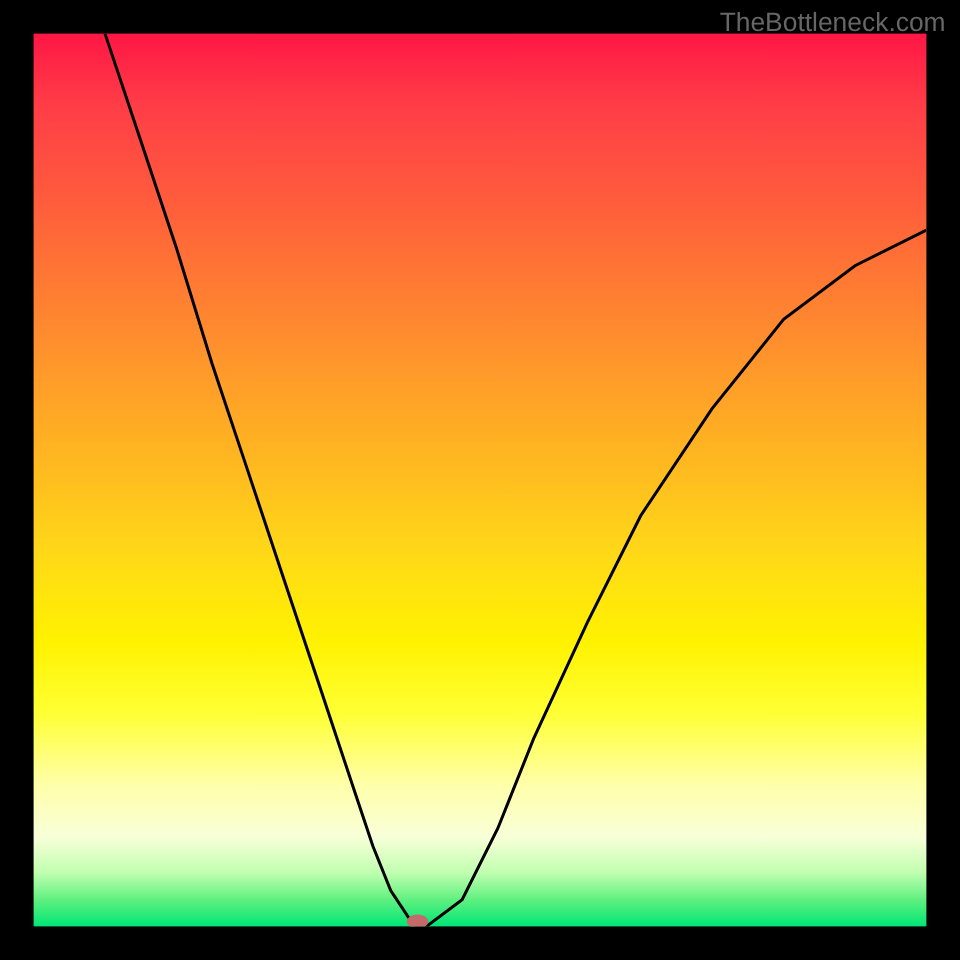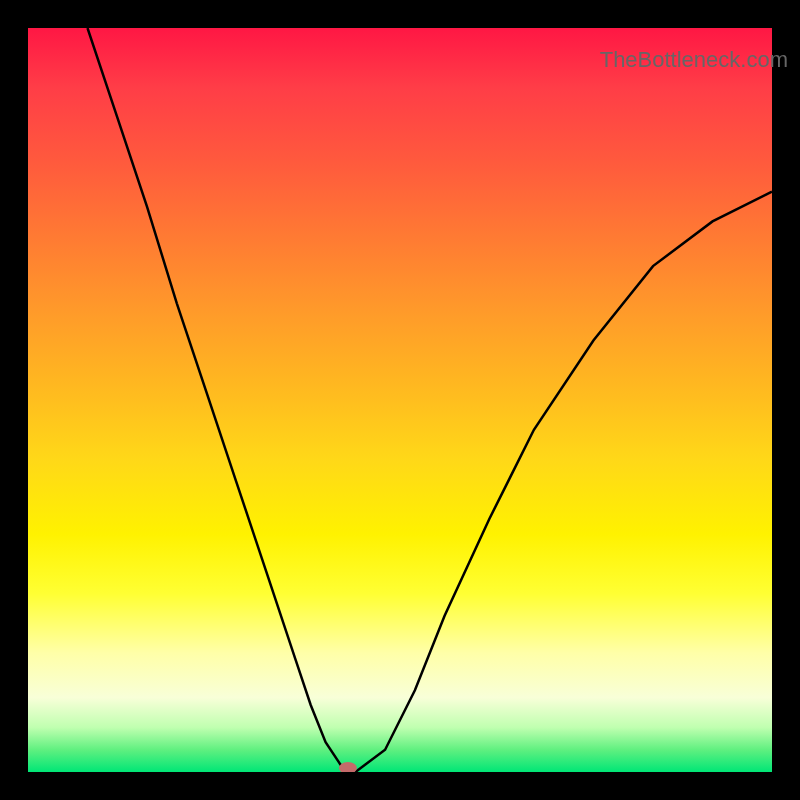--- a/index.html
+++ b/index.html
@@ -11,21 +11,20 @@
     font-family: Arial, sans-serif;
   }
   .watermark {
     position: absolute;
     top: 6px;
     right: 12px;
     color: #666;
     font-size: 22px;
     font-weight: 500;
     z-index: 10;
-    margin-top: 41px;
   }
   .plot-area {
     position: absolute;
     left: 28px;
     top: 28px;
     width: 744px;
     height: 744px;
     background: linear-gradient(to bottom,
       #ff1744 0%,
       #ff3d47 8%,

